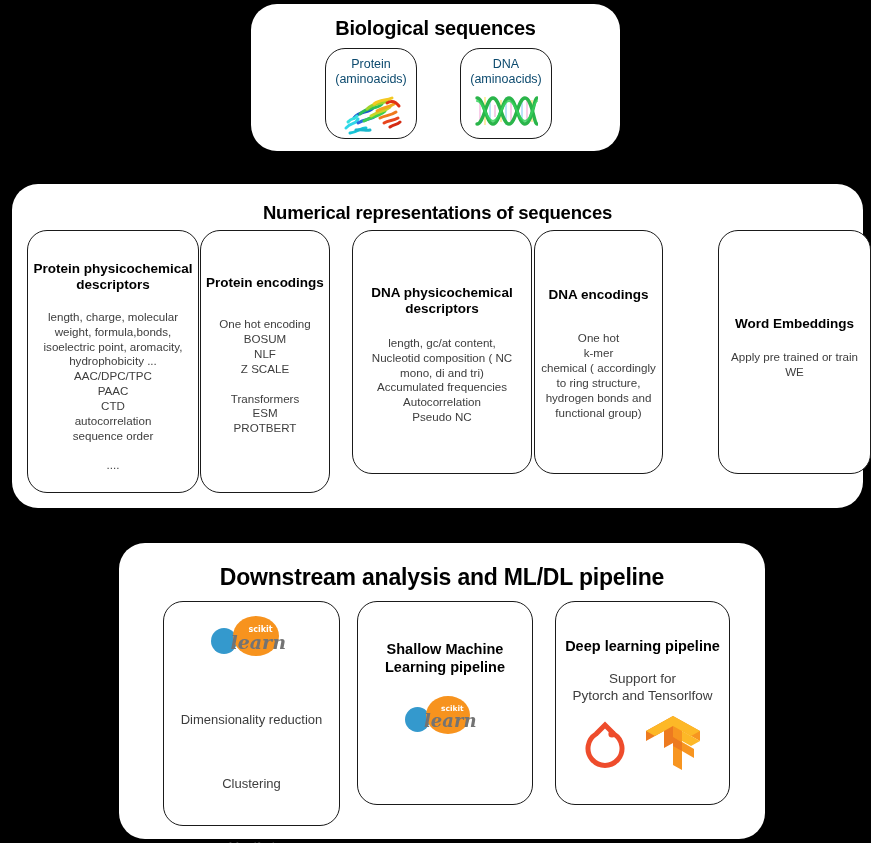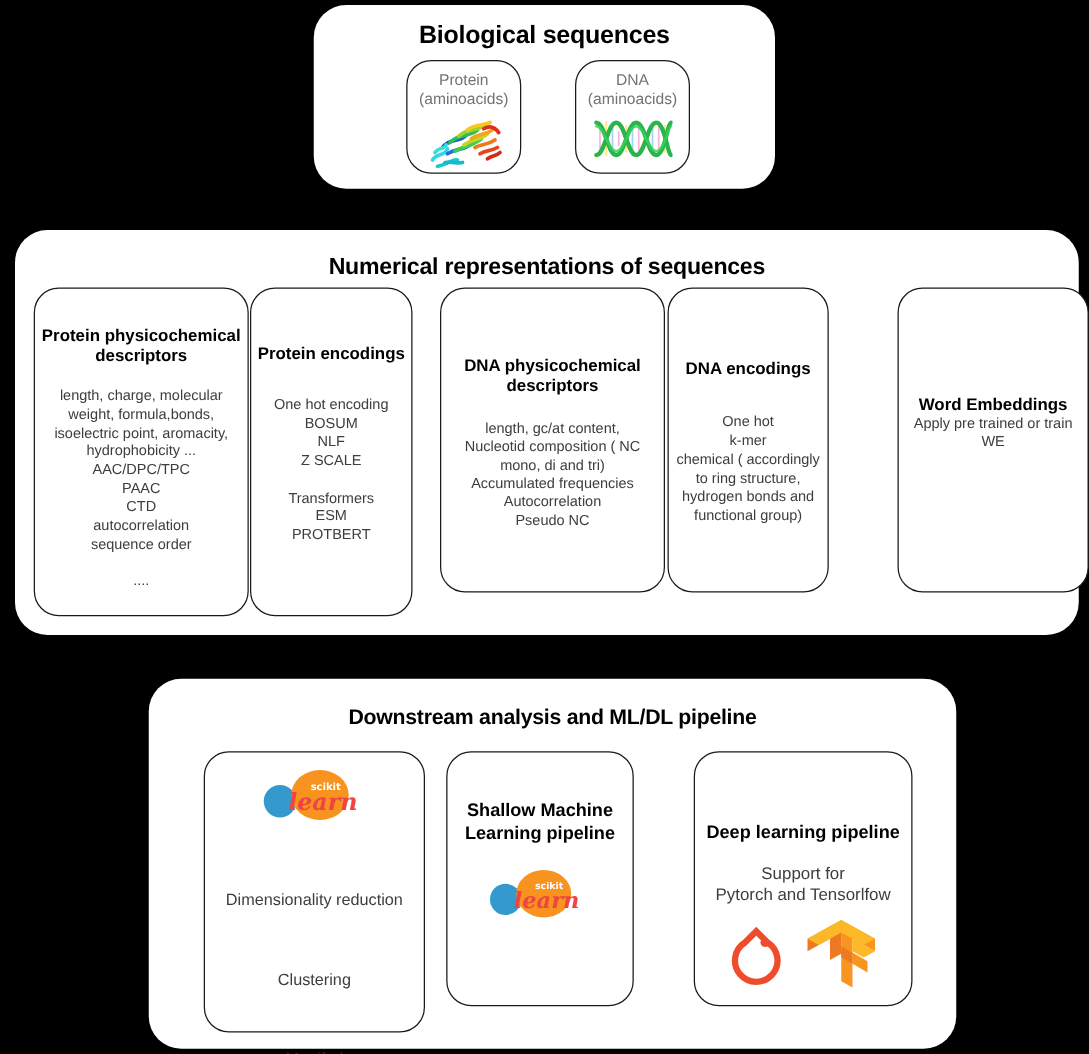--- a/index.html
+++ b/index.html
@@ -57,21 +57,21 @@
     white-space: pre-line;
   }
 
   
   #top-panel { left: 251px; top: 4px; width: 369px; height: 147px; }
   #top-panel .panel-title { top: 13px; font-size: 20px; letter-spacing: -0.2px; }
 
   .seq-card { top: 44px; width: 92px; height: 91px; }
   #protein-card { left: 74px; }
   #dna-card { left: 209px; }
-  .seq-card .card-title { font-size: 12.5px; font-weight: normal; color: #737373; margin-top: 8px; }
+  .seq-card .card-title { font-size: 12.5px; font-weight: normal; color: #0c4a6e; margin-top: 8px; }
 
   .seq-icon { margin-top: 4px; }
 
   
   #mid-panel { left: 12px; top: 184px; width: 851px; height: 324px; }
   #mid-panel .panel-title { top: 18px; font-size: 18.5px; letter-spacing: -0.2px; }
 
   #mid-panel .card { top: 46px; }
   #card-prot-desc  { left: 15px;  width: 172px; height: 263px; }
   #card-prot-enc   { left: 188px; width: 130px; height: 263px; }
@@ -85,33 +85,33 @@
   #card-prot-enc .card-title  { margin-top: 44px; font-size: 13.5px; }
   #card-prot-enc .card-body   { margin-top: 26px; font-size: 11.6px; }
 
   #card-dna-desc .card-title  { margin-top: 54px; font-size: 13.5px; }
   #card-dna-desc .card-body   { margin-top: 18px; font-size: 11.6px; }
 
   #card-dna-enc .card-title   { margin-top: 56px; font-size: 13.5px; }
   #card-dna-enc .card-body    { margin-top: 28px; font-size: 11.6px; }
 
   #card-word-emb .card-title  { margin-top: 85px; font-size: 13.5px; }
-  #card-word-emb .card-body   { font-size: 11.6px; }
+  #card-word-emb .card-body   { margin-top: 18px; font-size: 11.6px; }
 
   
   #bot-panel { left: 119px; top: 543px; width: 646px; height: 296px; }
-  #bot-panel .panel-title { top: 21px; font-size: 17px; letter-spacing: -0.2px; text-align: center; }
+  #bot-panel .panel-title { top: 21px; font-size: 23px; letter-spacing: -0.2px; text-align: center; }
 
   #card-dimred   { left: 44px;  top: 58px; width: 177px; height: 225px; }
-  #card-shallow  { left: 238px; top: 58px; width: 150px; height: 204px; }
+  #card-shallow  { left: 238px; top: 58px; width: 176px; height: 204px; }
   #card-deep     { left: 436px; top: 58px; width: 175px; height: 204px; }
 
   #card-dimred .card-body   { margin-top: 14px; font-size: 13px; line-height: 2.45; }
   #card-shallow .card-title { margin-top: 39px; font-size: 14.5px; }
-  #card-deep .card-title    { margin-top: 56px; font-size: 14.5px; }
+  #card-deep .card-title    { margin-top: 36px; font-size: 14.5px; }
   #card-deep .card-body     { margin-top: 14px; font-size: 13.5px; }
 
   .logo-row { display: flex; align-items: center; justify-content: flex-end; }
 
   
   .sk-logo { position: relative; }
   .sk-blue {
     position: absolute;
     background: #3499cd;
     border-radius: 50%;
@@ -122,21 +122,21 @@
     border-radius: 50%;
   }
   .sk-scikit {
     position: absolute;
     color: #ffffff;
     font-weight: bold;
     font-family: "DejaVu Sans", sans-serif;
   }
   .sk-learn {
     position: absolute;
-    color: #ef4444;
+    color: #737373;
     font-weight: bold;
     font-style: italic;
     font-family: "DejaVu Serif", serif;
   }
 </style>
 </head>
 <body>
 
 <div class="panel" id="top-panel">
   <div class="panel-title">Biological sequences</div>

